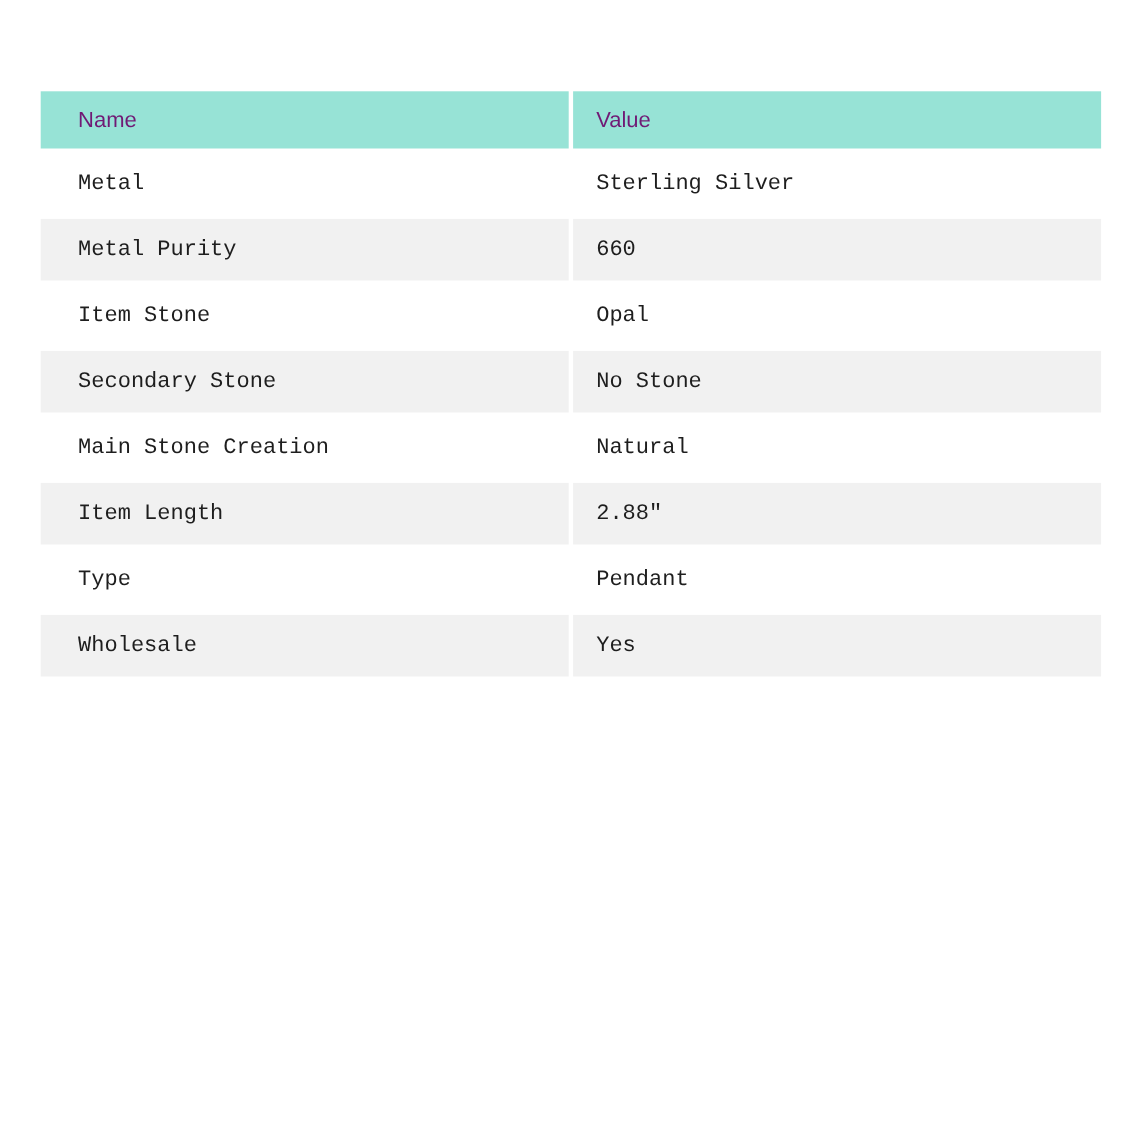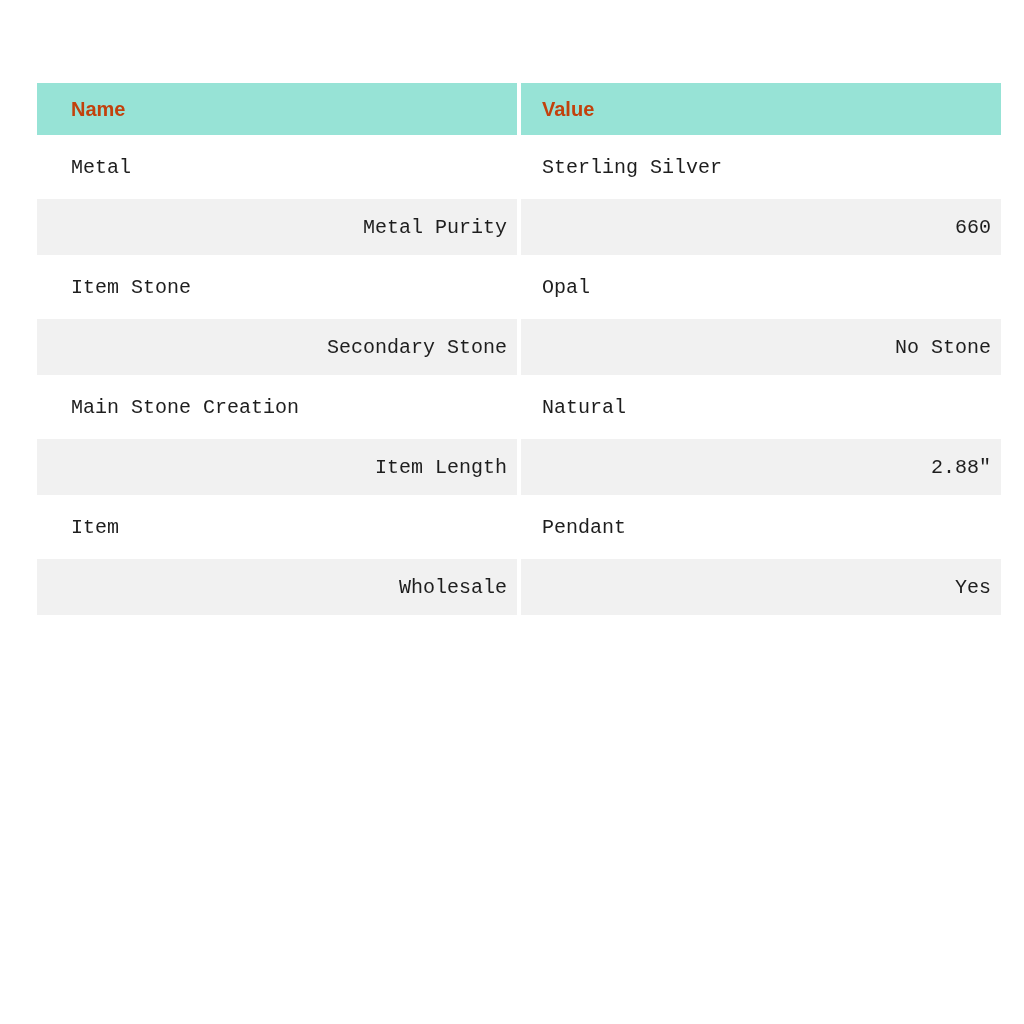--- a/index.html
+++ b/index.html
@@ -34,35 +34,34 @@
     font-size: 20px;
     color: var(--text-color, #1e1e1e);
     text-align: left;
     vertical-align: middle;
     overflow: hidden;
     white-space: nowrap;
   }
   th {
     height: 50px;
     background: var(--header-bg, #97e3d6);
-    font-weight: 700;
-    color: #c2410c;
+    font-weight: 400;
+    color: #701a75;
   }
   td {
     height: 54px;
     font-weight: 400;
     background: var(--row-bg, #ffffff);
     font-family: Liberation Mono, monospace;
   }
   tr.alt td {
     background: var(--row-alt-bg, #f1f1f1);
-    text-align: right;
   }
   th.name-col, td.name-col  { padding-left: 34px; padding-right: 10px; }
-  th.value-col, td.value-col { padding-left: 21px; padding-right: 10px; }
+  th.value-col, td.value-col { padding-left: 21px; padding-right: 24px; }
 </style>
 </head>
 <body>
 
 <div class="stage">
   <table class="spec-table">
     <colgroup>
       <col class="col-name">
       <col class="col-value">
     </colgroup>
@@ -91,21 +90,21 @@
       </tr>
       <tr>
         <td class="name-col">Main Stone Creation</td>
         <td class="value-col">Natural</td>
       </tr>
       <tr class="alt">
         <td class="name-col">Item Length</td>
         <td class="value-col">2.88"</td>
       </tr>
       <tr>
-        <td class="name-col">Item</td>
+        <td class="name-col">Type</td>
         <td class="value-col">Pendant</td>
       </tr>
       <tr class="alt">
         <td class="name-col">Wholesale</td>
         <td class="value-col">Yes</td>
       </tr>
     </tbody>
   </table>
 </div>
 

